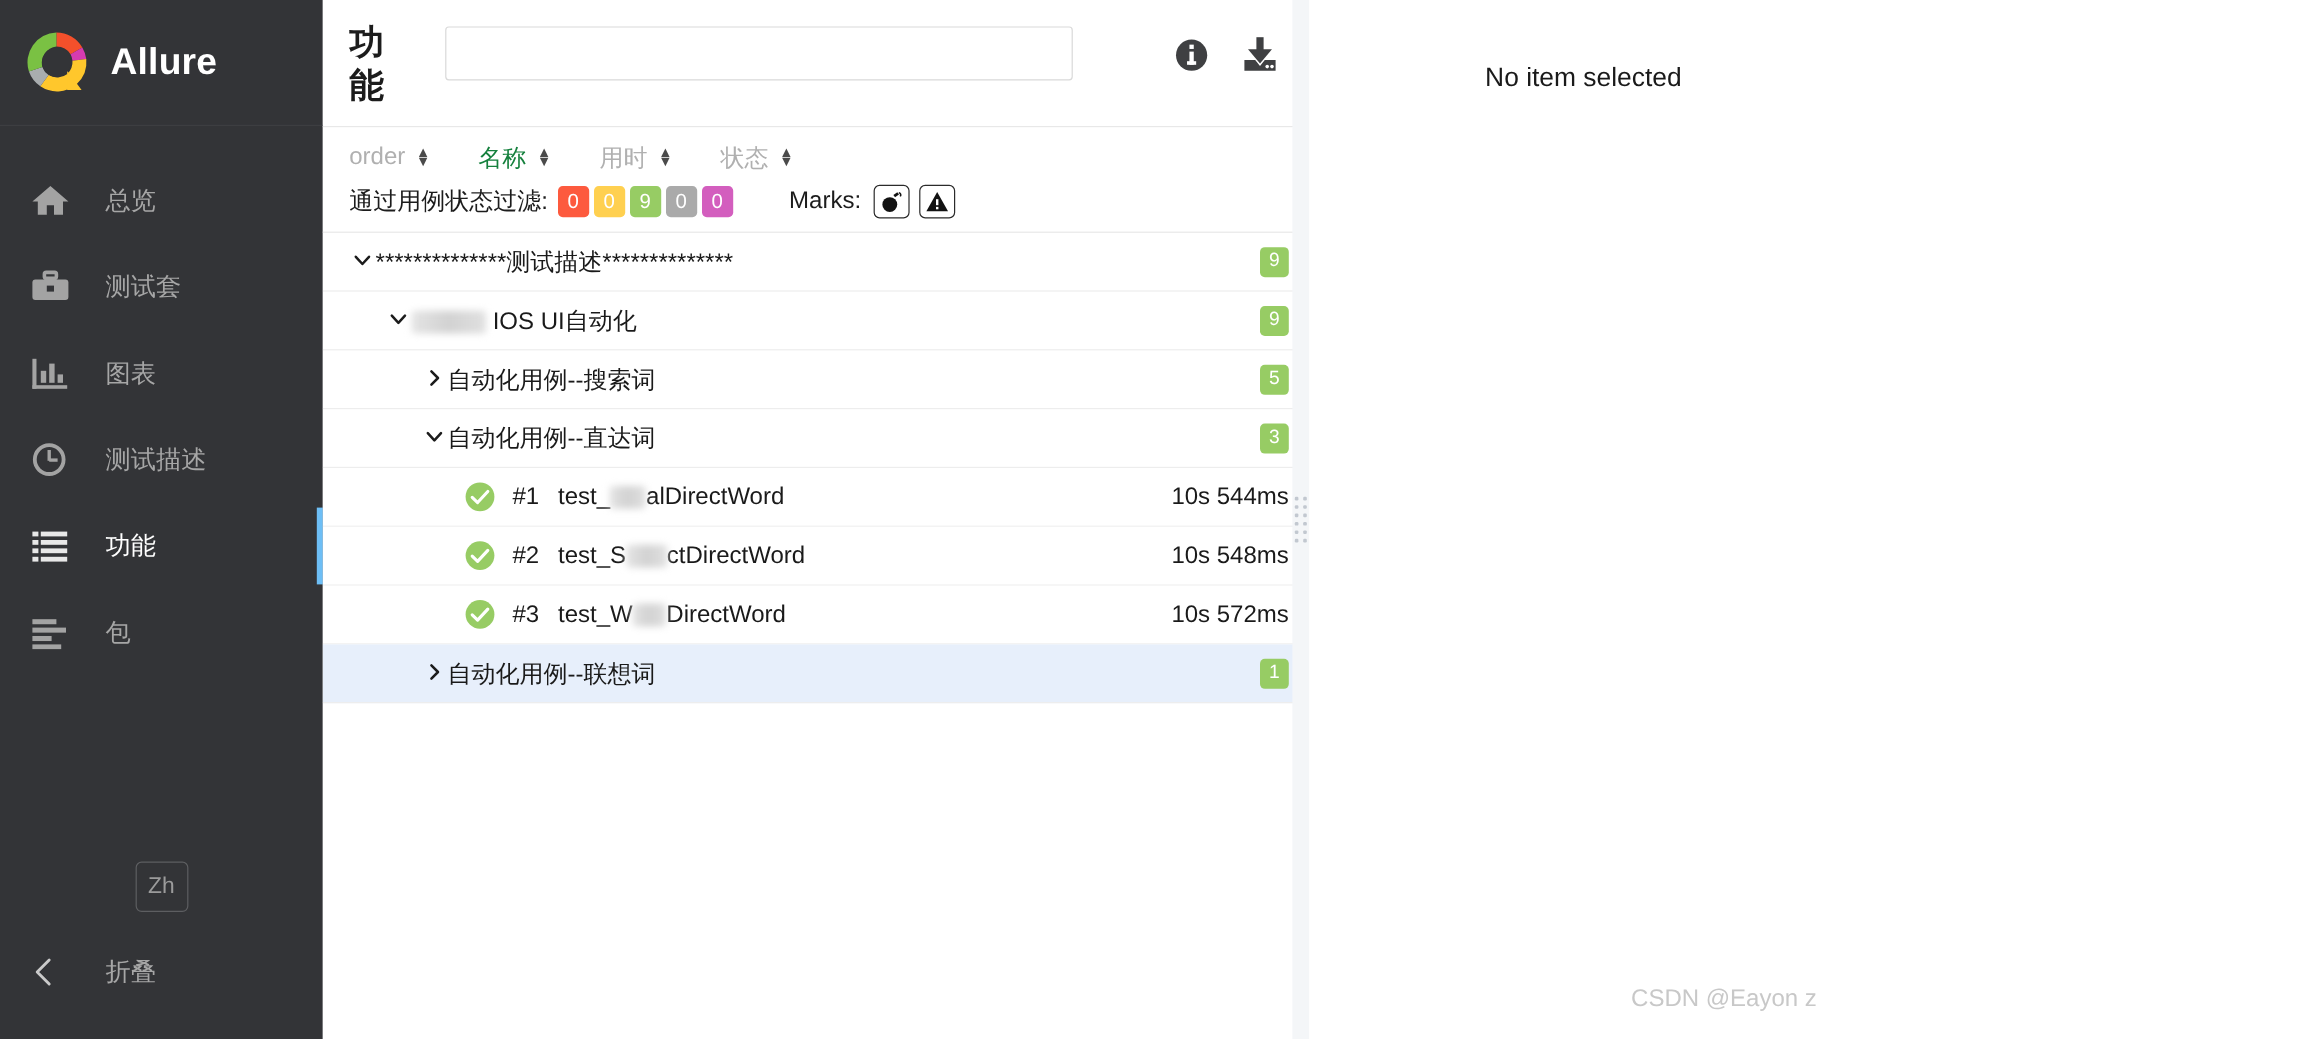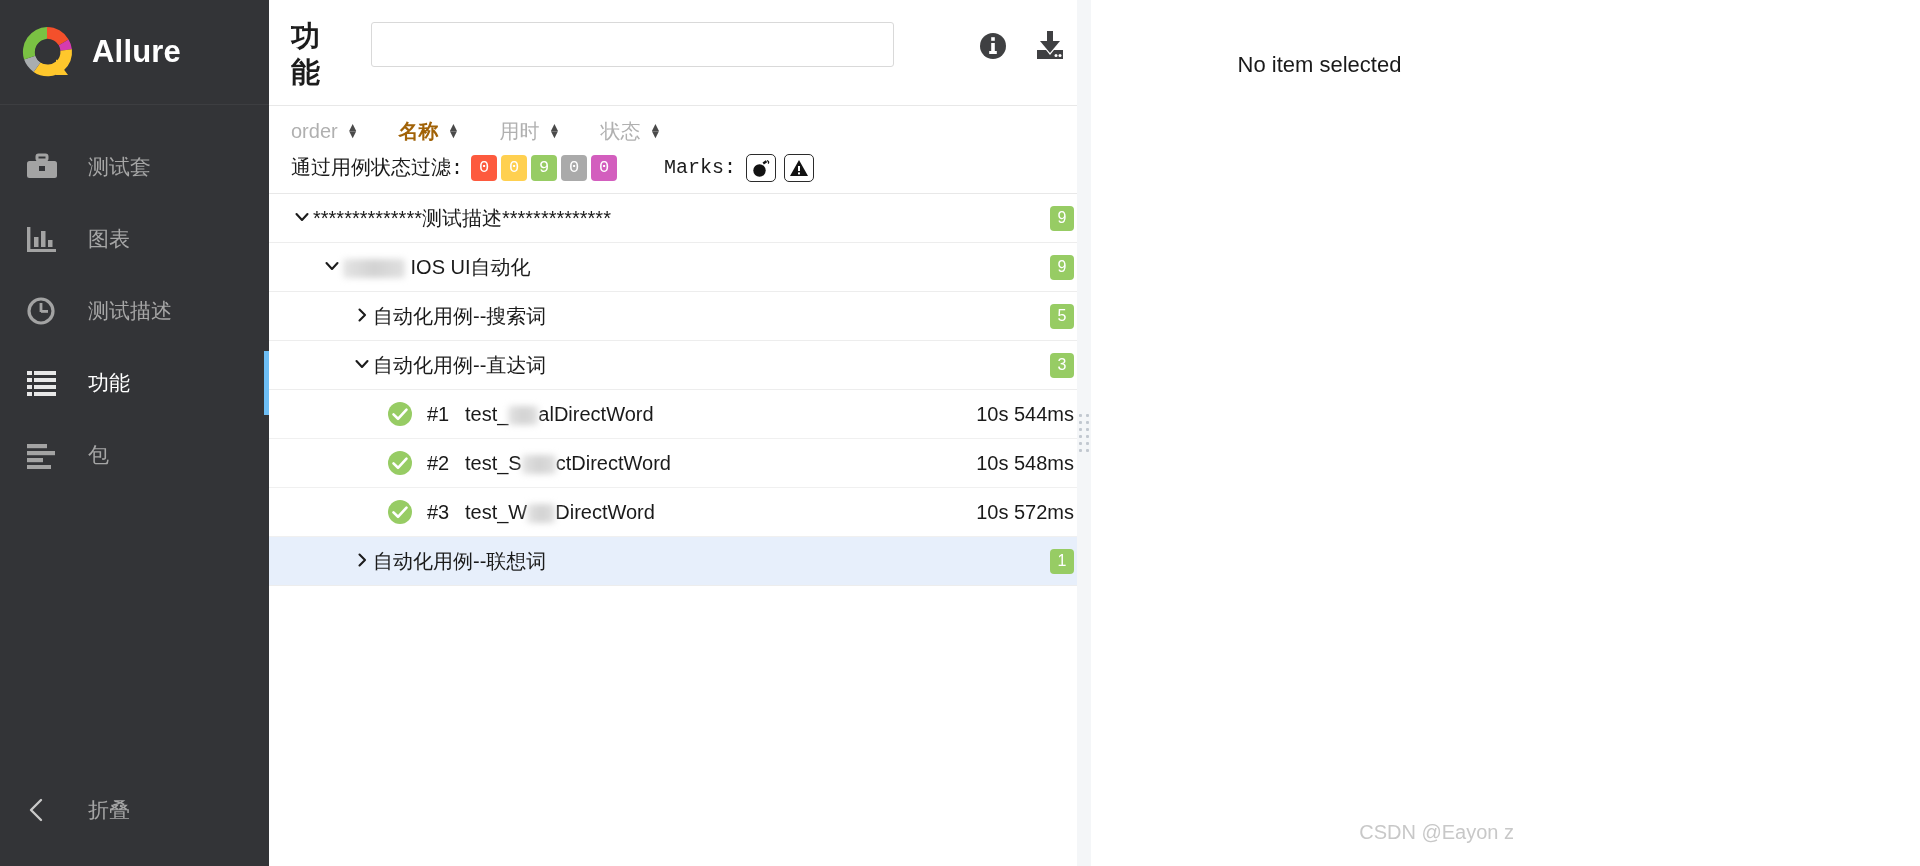--- a/index.html
+++ b/index.html
@@ -94,32 +94,31 @@
   .hdr-icon { cursor: pointer; display: flex; align-items: center; }
   .hdr-icon svg { fill: #3f4042; }
 
   .sortbar {
     padding: 10px 0 0 22px;
     display: flex; align-items: center; gap: 12px;
     height: 40px; flex: 0 0 40px;
   }
   .sort-item { display: flex; align-items: center; margin-right: 28px; cursor: pointer; }
   .sort-label { font-size: 20px; color: #b0b0b0; }
-  .sort-item.active .sort-label { color: #a16207; font-weight: bold; }
+  .sort-item.active .sort-label { color: #15803d; font-weight: normal; }
   .sort-arrows {
     margin-left: 9px; display: flex; flex-direction: column;
     line-height: 7px; color: #4a4a4a; font-size: 12px;
   }
   .sort-arrows span { display: block; }
 
   .filterbar {
     padding: 6px 0 10px 22px; display: flex; align-items: center;
     height: 48px; flex: 0 0 48px;
     border-bottom: 1px solid #e8e8e8;
-    font-family: Liberation Mono, monospace;
   }
   .filter-label { font-size: 20px; color: #1c1c1c; margin-right: 8px; }
   .status-chips { display: flex; gap: 4px; }
   .chip {
     width: 26px; height: 26px; border-radius: 4px;
     color: #ffffff; font-size: 17px;
     display: flex; align-items: center; justify-content: center;
     cursor: pointer;
   }
   .marks-wrap { display: flex; align-items: center; margin-left: 47px; }
@@ -206,20 +205,28 @@
             <path d="M38 36 L50 52 L38 52 Z" fill="#ffc72c"></path>
             <circle cx="29" cy="29" r="12" fill="#333437"></circle>
           </g>
         </svg>
       </div>
       <div class="brand-name">Allure</div>
     </div>
 
     <nav class="nav">
 
+      <div class="nav-item">
+        <span class="nav-icon">
+          <svg width="32" height="28" viewBox="0 0 32 28">
+              <path d="M16 2 L31 15 L26.5 15 L26.5 26 L19 26 L19 18 L13 18 L13 26 L5.5 26 L5.5 15 L1 15 Z"></path>
+            </svg>
+        </span>
+        <span class="nav-label">总览</span>
+      </div>
 
 
       <div class="nav-item">
         <span class="nav-icon">
           <svg width="32" height="28" viewBox="0 0 32 28">
               <rect x="11" y="2" width="10" height="5" rx="1.5" fill="none" stroke="#a3a3a3" stroke-width="3"></rect>
               <rect x="1" y="8" width="30" height="17" rx="2.5"></rect>
               <rect x="13" y="13" width="6" height="5" fill="#333437"></rect>
             </svg>
         </span>
@@ -274,20 +281,23 @@
             <rect x="1" y="17" width="16" height="4.2"></rect>
             <rect x="1" y="24" width="24" height="4.2"></rect>
           </svg>
         </span>
         <span class="nav-label">包</span>
       </div>
 
     </nav>
 
     <div class="sidebar-bottom">
+      <div class="lang-row">
+        <div class="lang-box">Zh</div>
+      </div>
       <div class="collapse-row">
         <span class="collapse-chevron">
           <svg width="20" height="26" viewBox="0 0 20 26">
               <path d="M15 3 L5 13 L15 23" fill="none" stroke="#c9c9c9" stroke-width="2.4" stroke-linecap="round" stroke-linejoin="round"></path>
             </svg>
         </span>
         <span class="collapse-label">折叠</span>
       </div>
     </div>
 

